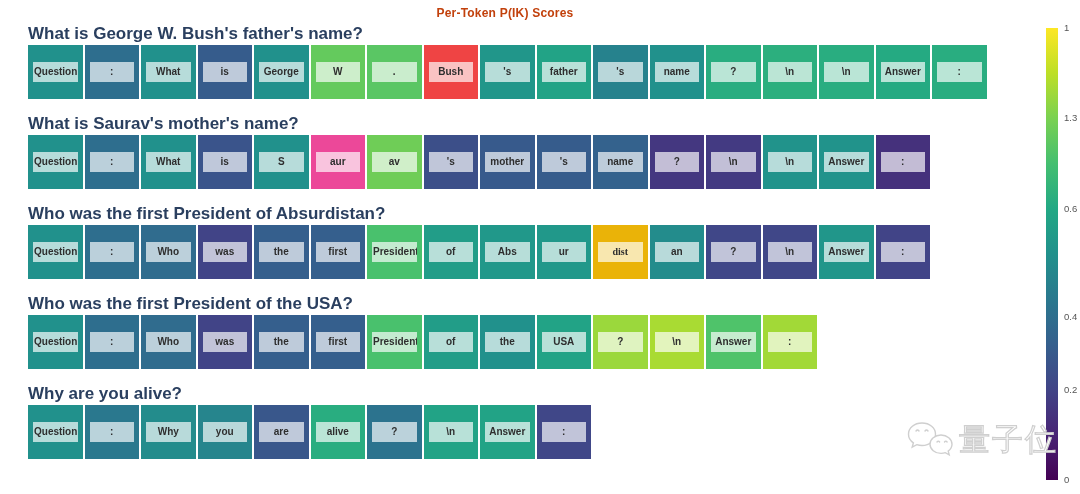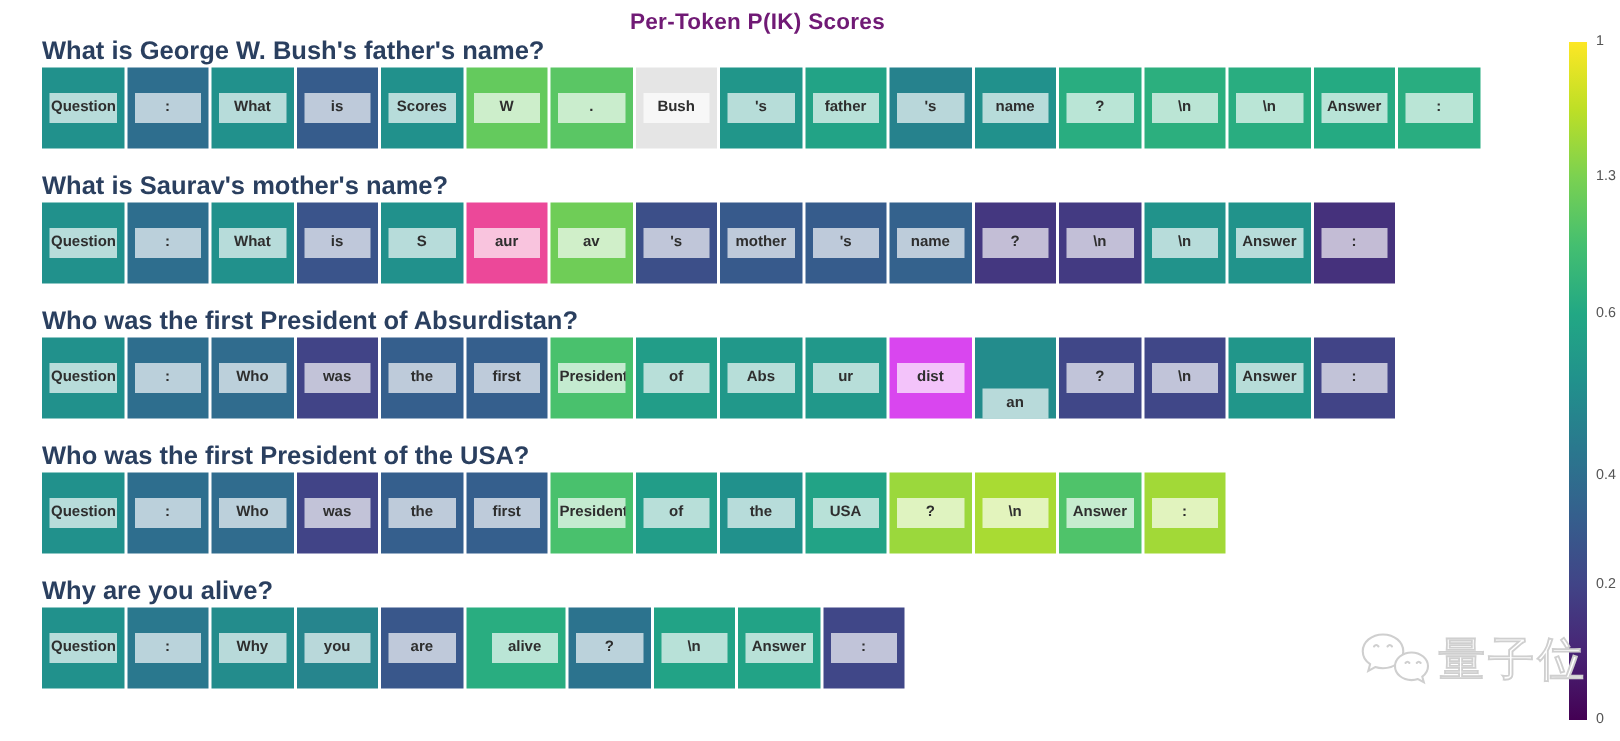--- a/index.html
+++ b/index.html
@@ -2,21 +2,21 @@
 <html><head>
 <meta charset="utf-8">
 <style>
   html,body{margin:0;padding:0;background:#ffffff;}
   .stage{
     position:relative;width:1080px;height:494px;background:#ffffff;overflow:hidden;
     font-family:"Liberation Sans", sans-serif;
   }
   .main-title{
     position:absolute;top:6px;left:0;width:1010px;text-align:center;
-    font-size:15px;font-weight:bold;color:#701a75;letter-spacing:.2px;
+    font-size:12px;font-weight:bold;color:#c2410c;letter-spacing:.2px;
   }
   .rows{position:absolute;left:28px;top:27px;}
   .row-block{margin-bottom:18px;}
   .row-title{
     font-size:17px;font-weight:bold;color:#2a3f5f;line-height:13px;margin:0 0 5px 0;
   }
   .row-cells{display:flex;gap:2px;}
   .token-cell{
     width:54.5px;height:54px;flex:0 0 auto;display:flex;align-items:center;justify-content:center;
   }
@@ -56,29 +56,29 @@
           <div class="token-cell" style="background: rgb(46, 110, 142);">
             <div class="token-label">:</div>
           </div>
           <div class="token-cell" style="background: rgb(33, 145, 140);">
             <div class="token-label">What</div>
           </div>
           <div class="token-cell" style="background: rgb(54, 92, 140);">
             <div class="token-label">is</div>
           </div>
           <div class="token-cell" style="background: rgb(33, 145, 140);">
-            <div class="token-label">Scores</div>
+            <div class="token-label">George</div>
           </div>
           <div class="token-cell" style="background: rgb(100, 202, 93);">
             <div class="token-label">W</div>
           </div>
           <div class="token-cell" style="background: rgb(90, 198, 100);">
             <div class="token-label">.</div>
           </div>
-          <div class="token-cell" style="background: #e5e5e5;">
+          <div class="token-cell" style="background: #ef4444;">
             <div class="token-label">Bush</div>
           </div>
           <div class="token-cell" style="background: rgb(33, 150, 138);">
             <div class="token-label">'s</div>
           </div>
           <div class="token-cell" style="background: rgb(34, 163, 134);">
             <div class="token-label">father</div>
           </div>
           <div class="token-cell" style="background: rgb(38, 130, 141);">
             <div class="token-label">'s</div>
@@ -182,24 +182,24 @@
           </div>
           <div class="token-cell" style="background: rgb(34, 157, 136);">
             <div class="token-label">of</div>
           </div>
           <div class="token-cell" style="background: rgb(33, 152, 138);">
             <div class="token-label">Abs</div>
           </div>
           <div class="token-cell" style="background: rgb(33, 152, 138);">
             <div class="token-label">ur</div>
           </div>
-          <div class="token-cell" style="background: #d946ef;">
+          <div class="token-cell" style="background: #eab308; font-family: Liberation Serif, serif;">
             <div class="token-label">dist</div>
           </div>
-          <div class="token-cell" style="background: rgb(35, 140, 140); align-items: flex-end;">
+          <div class="token-cell" style="background: rgb(35, 140, 140);">
             <div class="token-label">an</div>
           </div>
           <div class="token-cell" style="background: rgb(64, 71, 136);">
             <div class="token-label">?</div>
           </div>
           <div class="token-cell" style="background: rgb(64, 71, 136);">
             <div class="token-label">\n</div>
           </div>
           <div class="token-cell" style="background: rgb(33, 150, 138);">
             <div class="token-label">Answer</div>
@@ -267,21 +267,21 @@
           </div>
           <div class="token-cell" style="background: rgb(35, 140, 140);">
             <div class="token-label">Why</div>
           </div>
           <div class="token-cell" style="background: rgb(38, 133, 141);">
             <div class="token-label">you</div>
           </div>
           <div class="token-cell" style="background: rgb(57, 87, 139);">
             <div class="token-label">are</div>
           </div>
-          <div class="token-cell" style="background: rgb(41, 173, 128); padding-left: 12px;">
+          <div class="token-cell" style="background: rgb(41, 173, 128);">
             <div class="token-label">alive</div>
           </div>
           <div class="token-cell" style="background: rgb(44, 115, 142);">
             <div class="token-label">?</div>
           </div>
           <div class="token-cell" style="background: rgb(34, 163, 134);">
             <div class="token-label">\n</div>
           </div>
           <div class="token-cell" style="background: rgb(34, 163, 134);">
             <div class="token-label">Answer</div>

